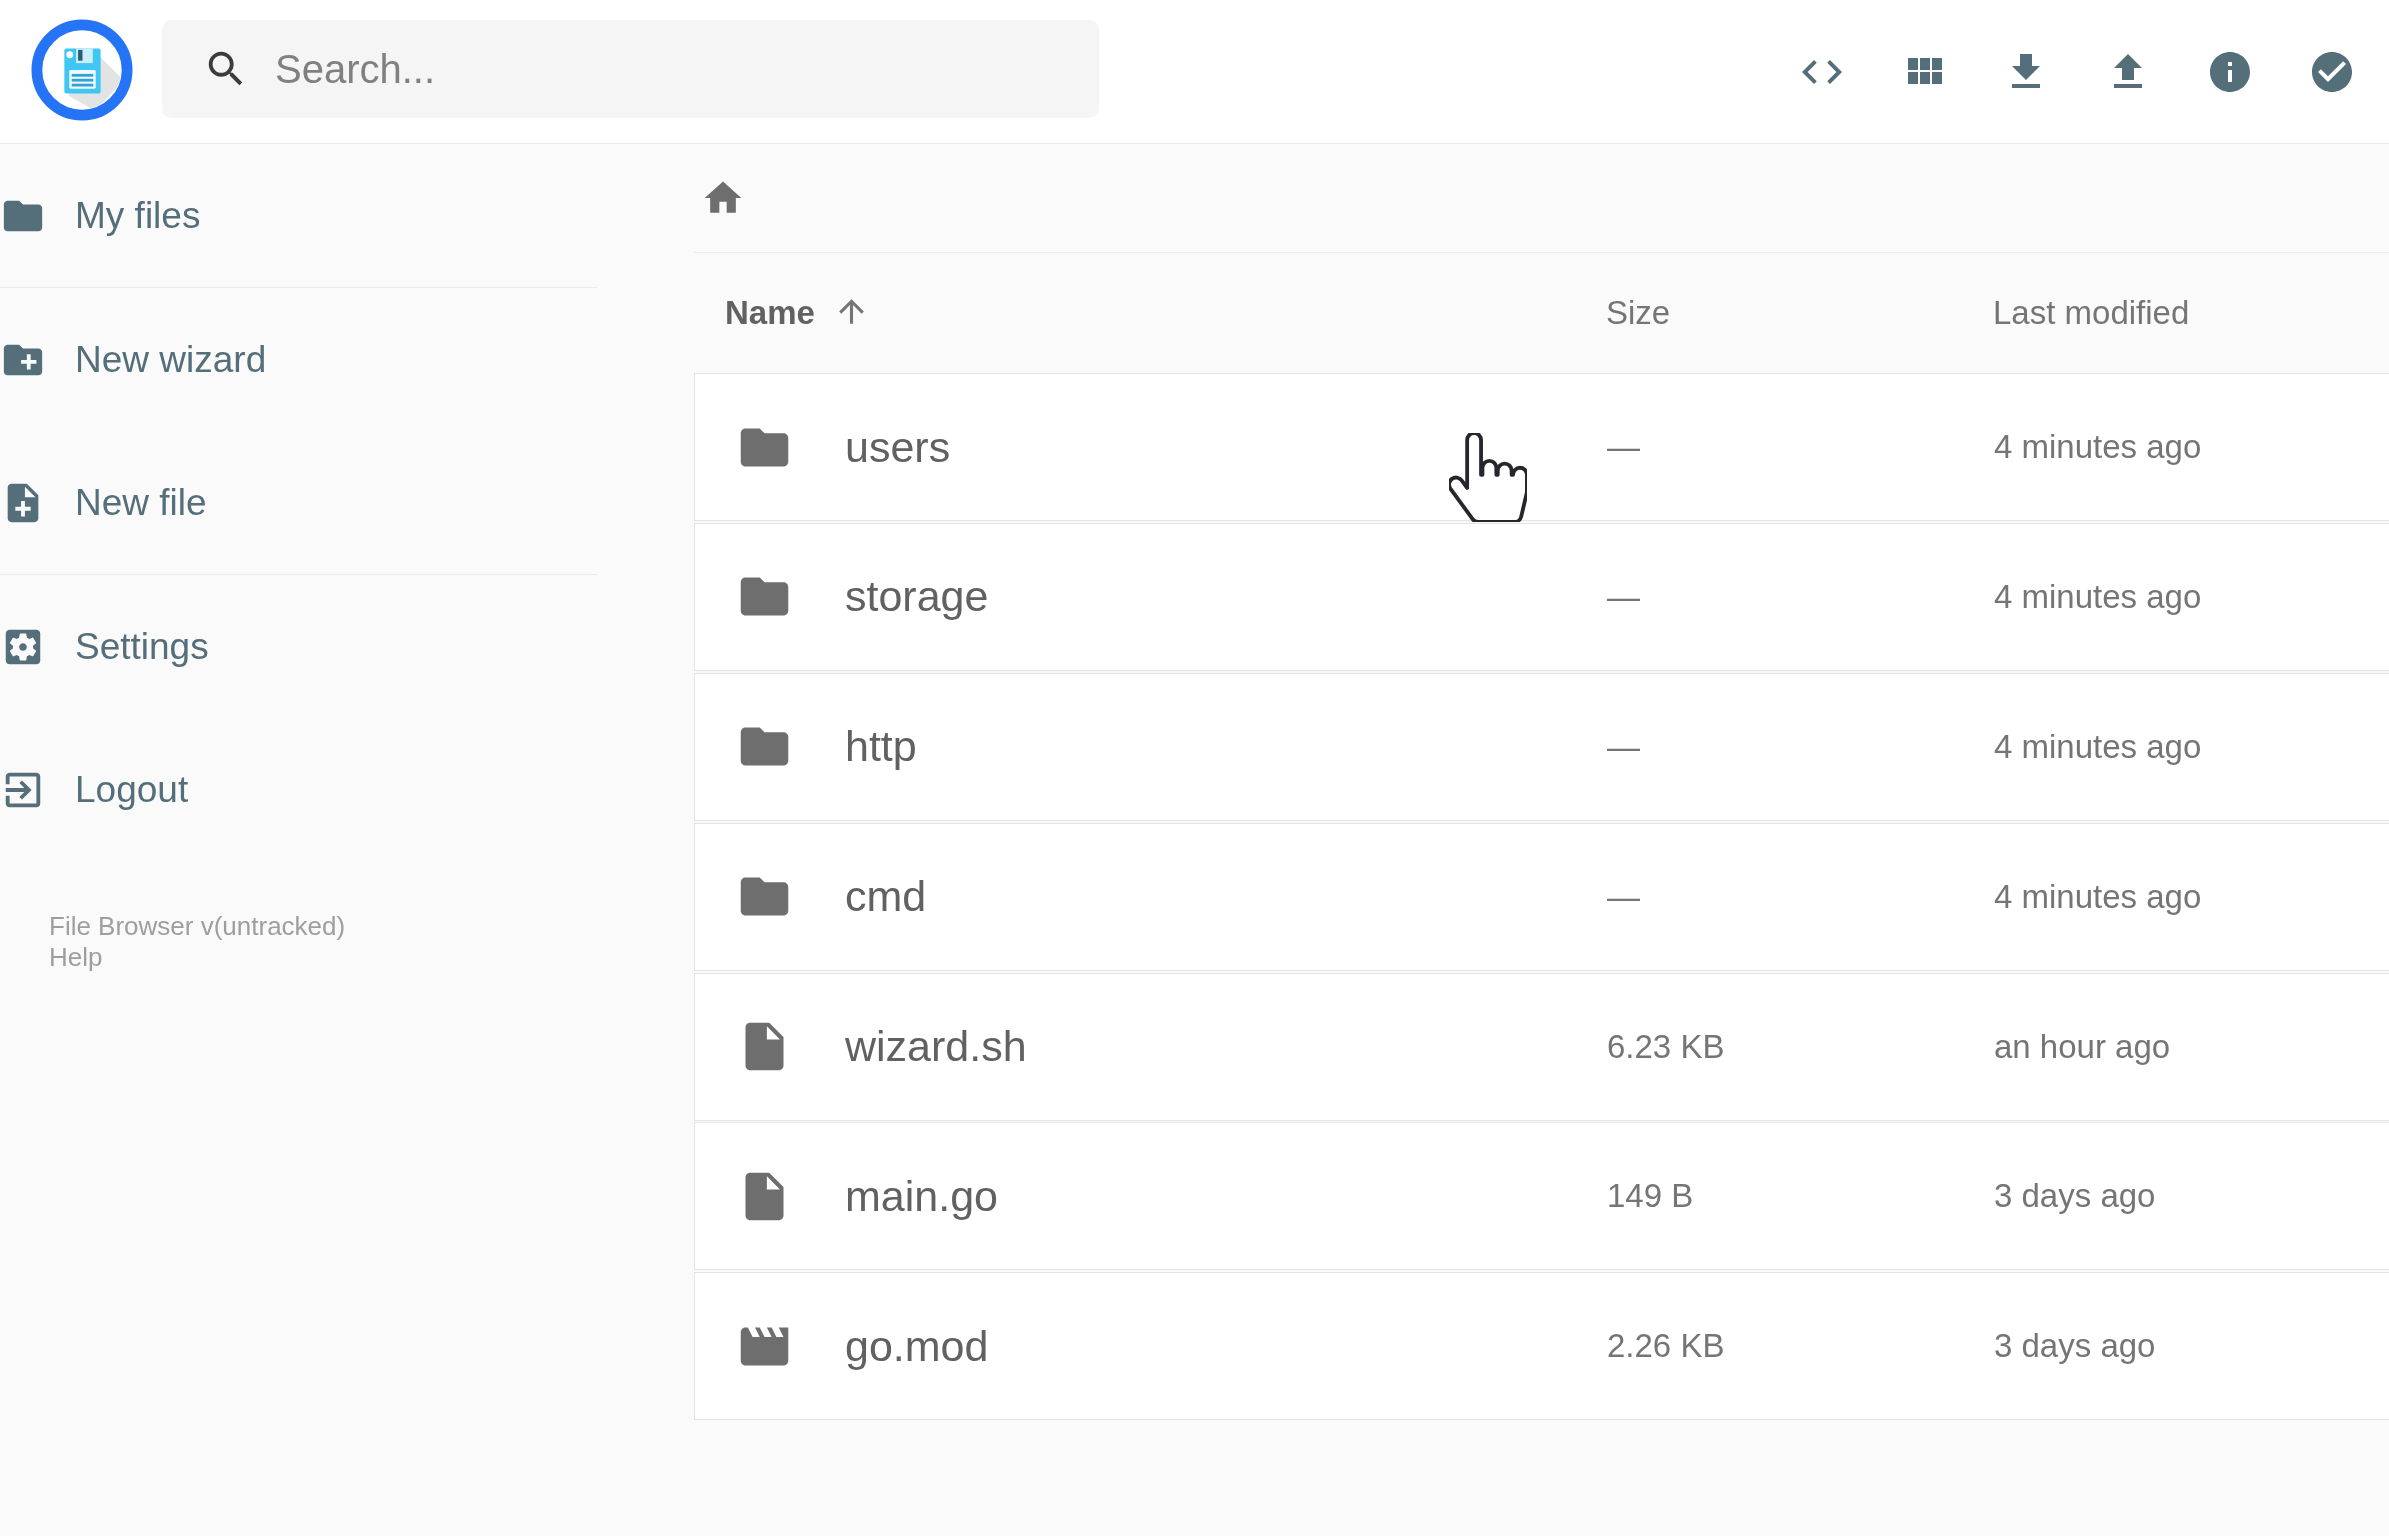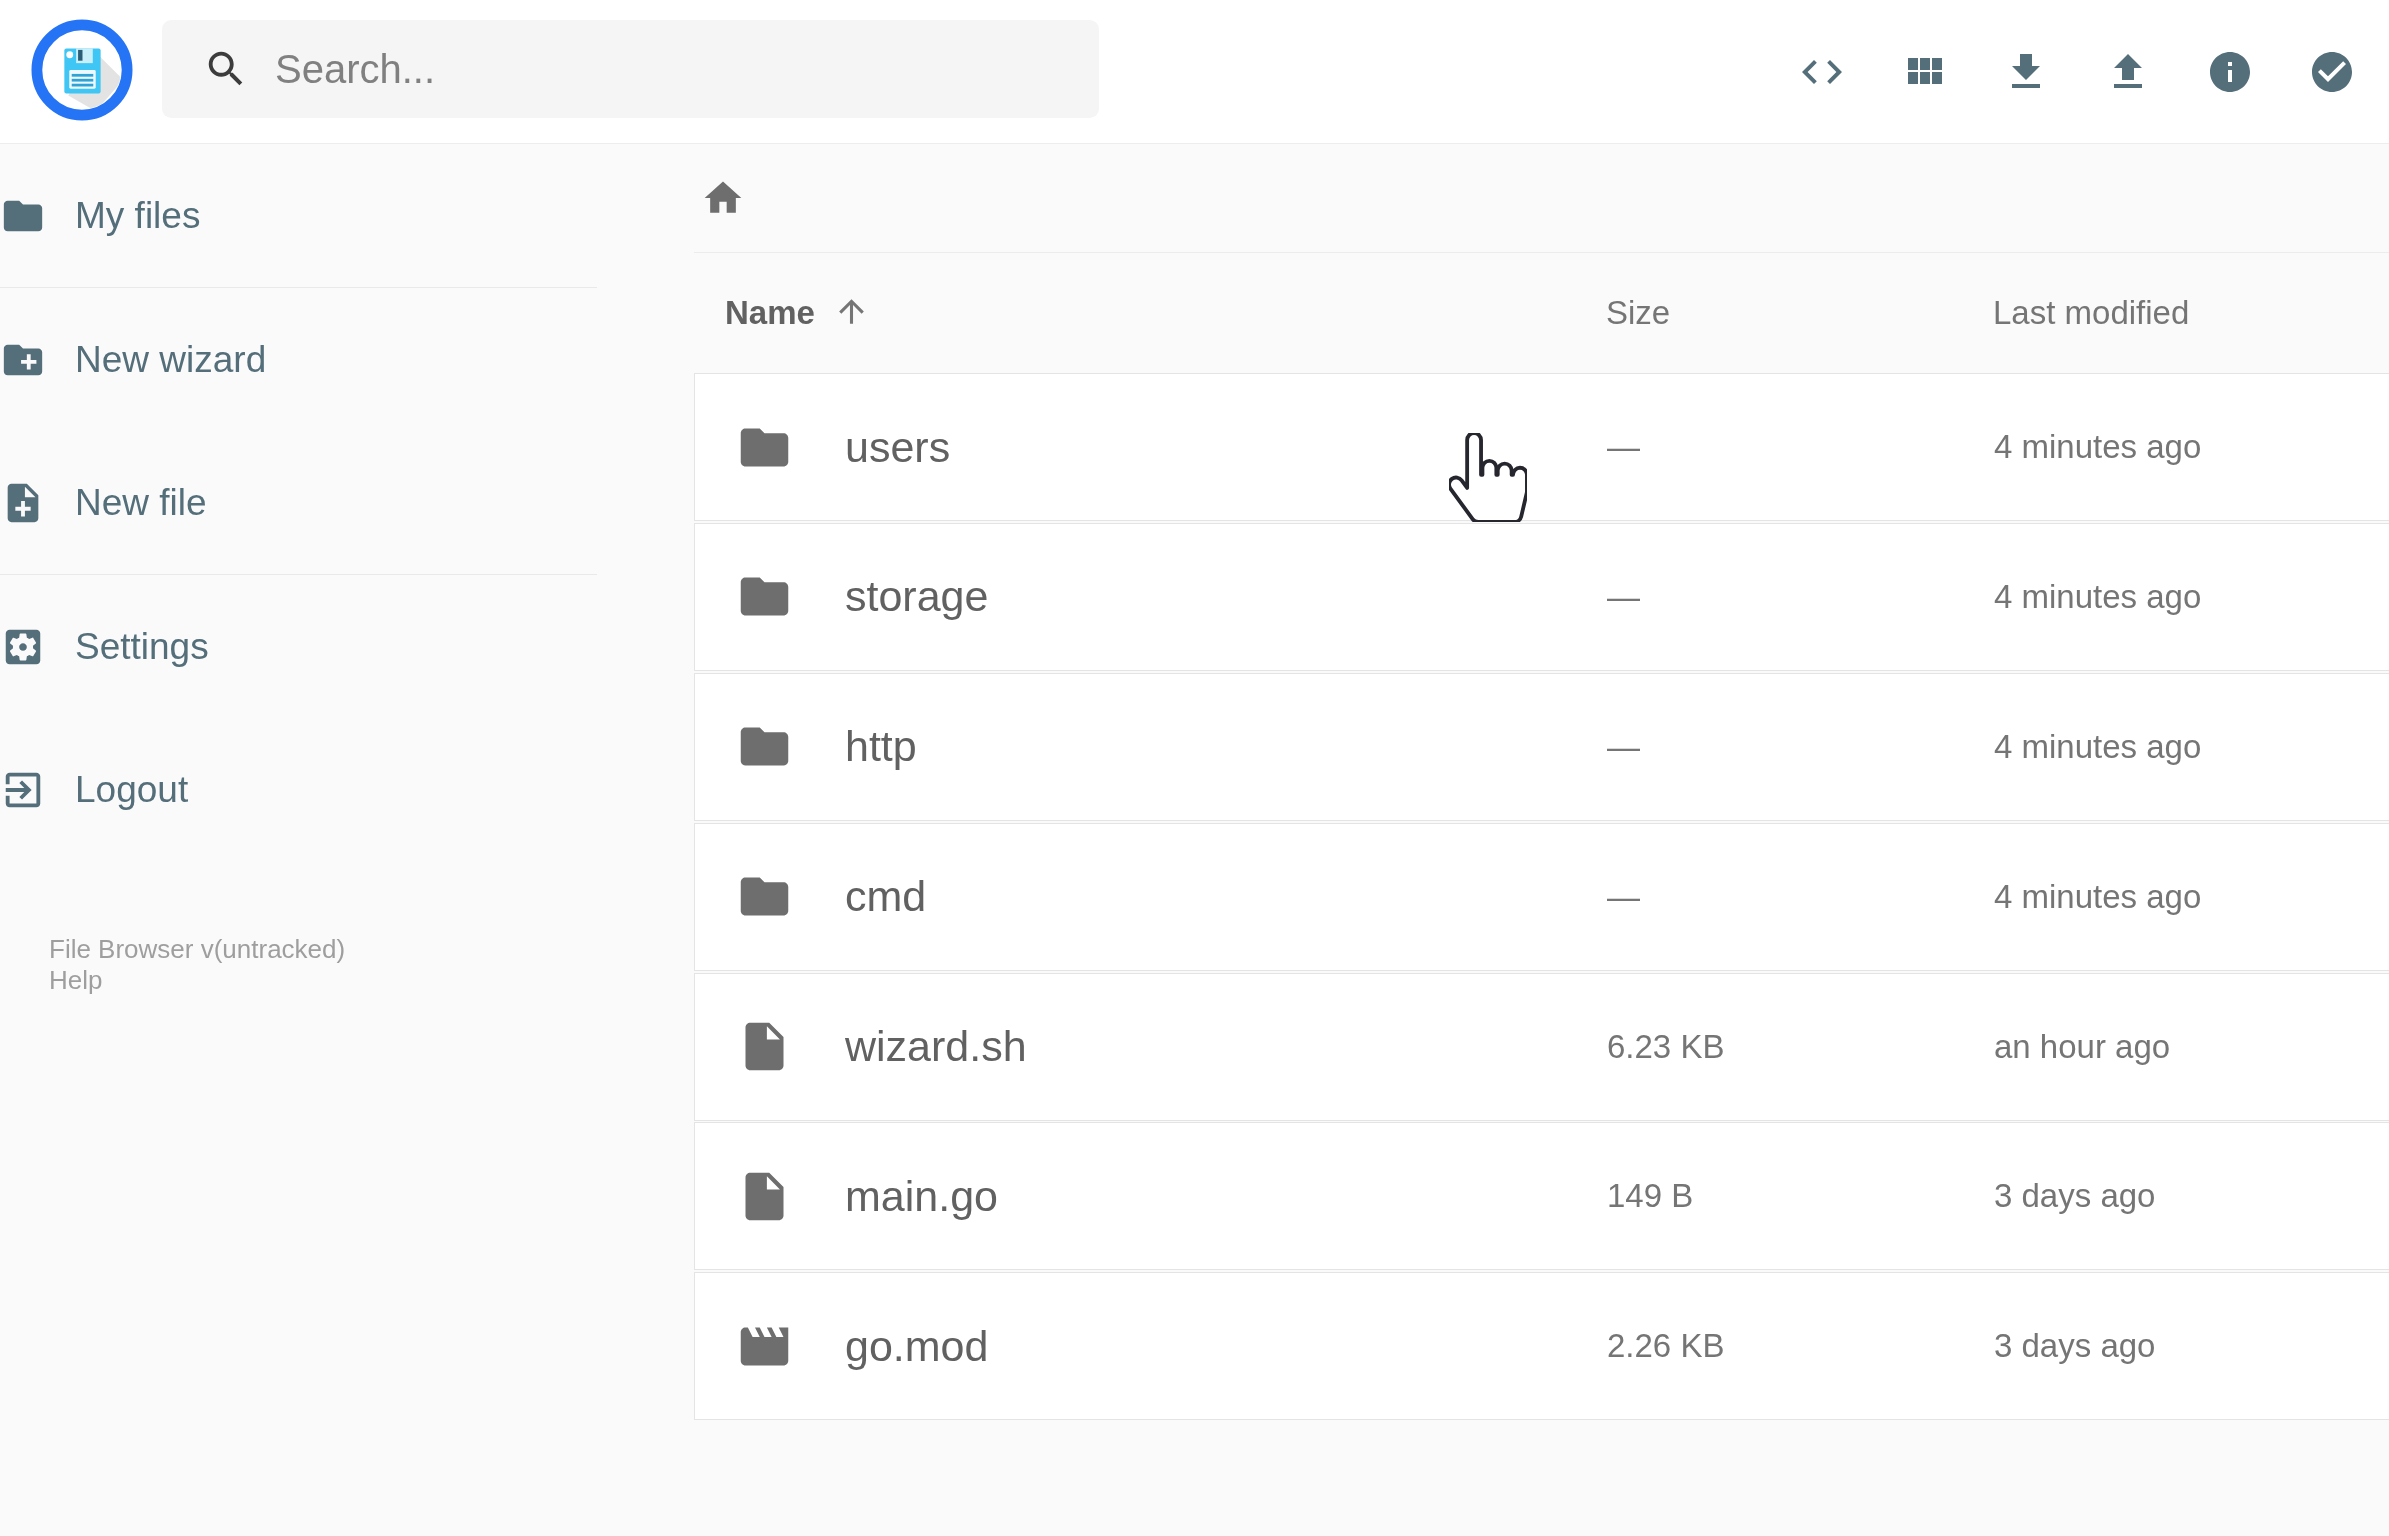--- a/index.html
+++ b/index.html
@@ -20,21 +20,21 @@
   .topbar-actions{position:absolute;right:33px;top:0;height:143px;display:flex;align-items:center;gap:54px;}
   .topbar-actions button{width:48px;height:48px;padding:0;border:0;background:transparent;cursor:pointer;}
   .topbar-actions svg{width:48px;height:48px;fill:#546E7A;display:block;}
 
   
   .sidebar{position:absolute;left:0;top:144px;width:611px;}
   .sb-item{height:143px;display:flex;align-items:center;cursor:pointer;}
   .sb-item svg{width:46px;height:46px;fill:#546E7A;flex:none;display:block;}
   .sb-item .lbl{margin-left:29px;font-size:37px;color:#546E7A;}
   .sb-div{border:0;border-top:1.9px solid #e9e9e9;width:597px;margin:0;}
-  .sb-footer{margin-top:73px;padding-left:49px;font-size:26px;line-height:31px;color:#9e9e9e;}
+  .sb-footer{margin-top:50px;padding-left:49px;font-size:26px;line-height:31px;color:#9e9e9e;}
   .sb-footer a{display:block;color:#9e9e9e;text-decoration:none;cursor:pointer;}
 
   
   .main{position:absolute;left:694px;top:144px;width:1718px;height:1392px;overflow:hidden;}
   .breadcrumb{height:108px;border-bottom:1.9px solid #ececec;display:flex;align-items:center;}
   .home-btn{border:0;background:transparent;padding:0;margin-left:6.5px;cursor:pointer;}
   .home-btn svg{width:44px;height:44px;fill:#6e6e6e;display:block;}
   .lheader{height:120px;display:grid;grid-template-columns:912px 387px auto;align-items:center;}
   .lheader .hcell{font-size:33px;color:#757575;}
   .lheader .hcell.name{padding-left:31px;}

